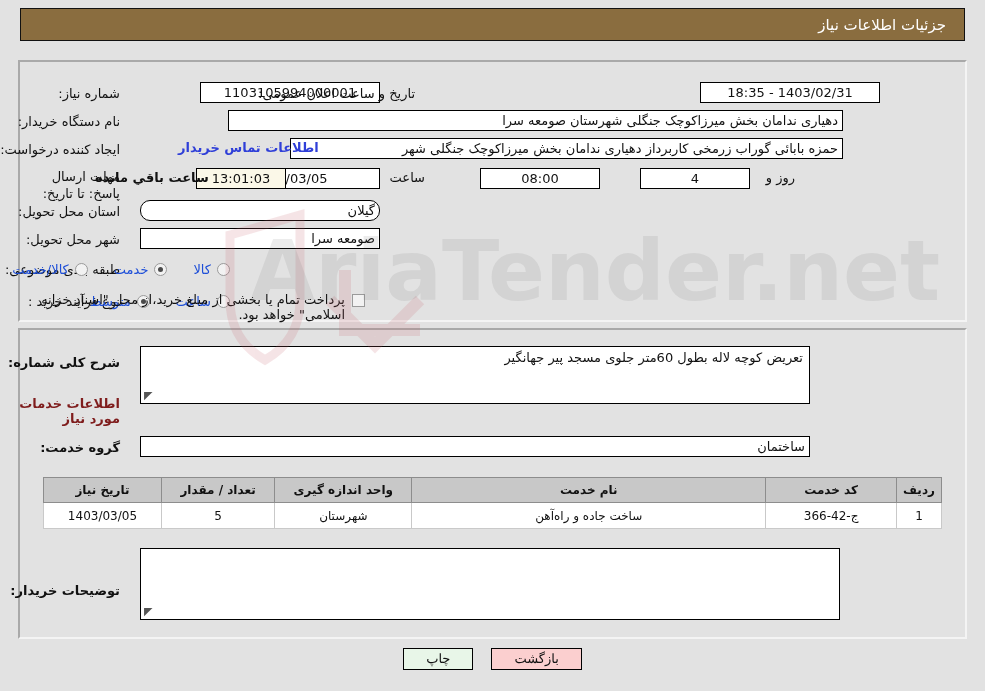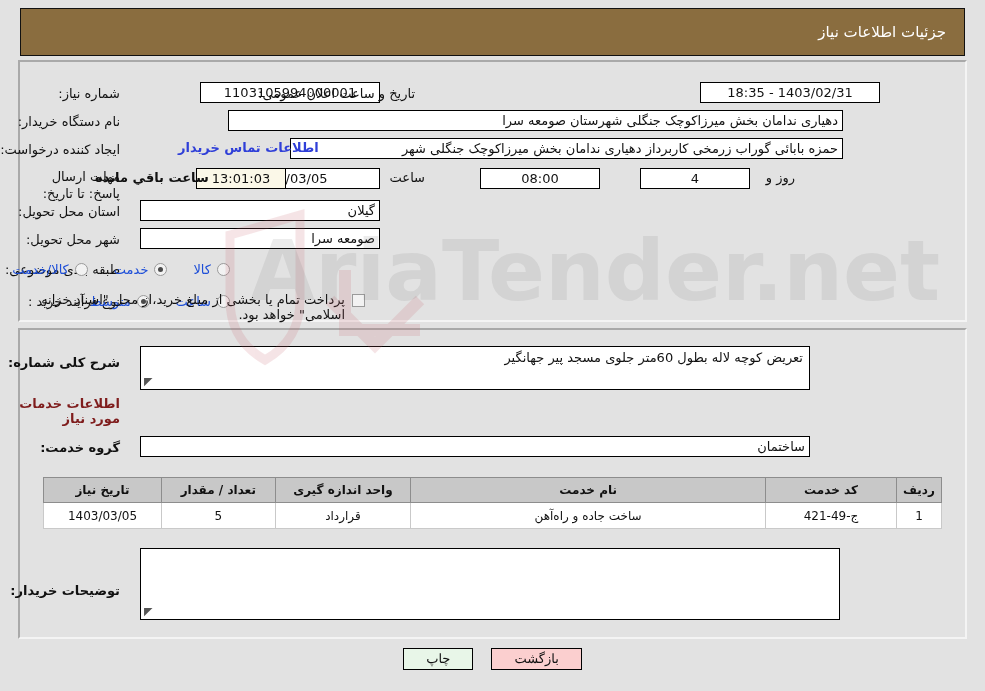--- a/index.html
+++ b/index.html
@@ -23,21 +23,21 @@
     left: 0; top: 0;
     width: 985px; height: 691px;
     pointer-events: none;
     z-index: 5;
   }
 
   
   .header-bar {
     position: absolute;
     left: 20px; top: 8px;
-    width: 945px; height: 48px;
+    width: 945px; height: 33px;
     background: #8a6d3f;
     border: 1px solid #111;
     box-sizing: border-box;
     display: flex;
     align-items: center;
     justify-content: flex-start;
     padding-right: 18px;
   }
   .header-title {
     color: #ffffff;
@@ -256,21 +256,21 @@
 <span class="lbl" style="position:absolute; right:560px; top:170px;">ساعت</span>
 <div class="box center" style="position:absolute; right:385px; top:168px; width:120px;">08:00</div>
 <div class="box center" style="position:absolute; right:235px; top:168px; width:110px;">4</div>
 <span class="lbl" style="position:absolute; right:190px; top:170px;">روز و</span>
 <div class="box cream" style="position:absolute; left:196px; top:168px; width:90px;">13:01:03</div>
 <span class="lbl" style="position:absolute; left:95px; top:170px;font-weight:bold;">ساعت باقي مانده</span>
 
 <div class="row" style="right:865px; top:200px;">
   <span class="lbl">استان محل تحویل:</span>
 </div>
-<div class="box right" style="position:absolute; right:605px; top:200px; width:240px;">گیلان</div>
+<div class="box right" style="position:absolute; right:605px; top:200px; width:240px;border-radius:10px;">گیلان</div>
 
 <div class="row" style="right:865px; top:228px;">
   <span class="lbl">شهر محل تحویل:</span>
 </div>
 <div class="box right" style="position:absolute; right:605px; top:228px; width:240px;">صومعه سرا</div>
 
 <div class="row" style="right:865px; top:258px;">
   <span class="lbl">طبقه بندی موضوعی:</span>
 </div>
 <div class="row" style="right:755px; top:258px;">
@@ -300,21 +300,21 @@
     <span class="radio checked"></span>
     <span>متوسط</span>
   </label>
 </div>
 <span class="chk" style="position:absolute; right:620px; top:294px;"></span>
 <span class="lbl" style="position:absolute; right:640px; top:292px;">پرداخت تمام یا بخشی از مبلغ خرید،از محل "اسناد خزانه اسلامی" خواهد بود.</span>
 
 <div class="panel" id="panel-bottom"></div>
 
 <span class="lbl lbl-bold" style="position:absolute; right:865px; top:355px;">شرح کلی شماره:</span>
-<div class="ta" style="right:175px; top:346px; width:670px; height:44px;">
+<div class="ta" style="right:175px; top:346px; width:670px; height:58px;">
   <span>تعریض کوچه لاله بطول 60متر جلوی مسجد پیر جهانگیر</span>
   <span class="grip">◥</span>
 </div>
 
 <span class="section-h" style="right:865px; top:396px;">اطلاعات خدمات مورد نیاز</span>
 
 <span class="lbl lbl-bold" style="position:absolute; right:865px; top:440px;">گروه خدمت:</span>
 <div class="box right" style="position:absolute; right:175px; top:436px; width:670px;padding-left:41px;">ساختمان</div>
 
 <table class="grid" style="right:43px; top:477px; width:899px;">
@@ -324,23 +324,23 @@
       <th style="width:127px;">کد خدمت</th>
       <th style="width:385px;">نام خدمت</th>
       <th style="width:135px;">واحد اندازه گیری</th>
       <th style="width:110px;">تعداد / مقدار</th>
       <th style="width:110px;">تاریخ نیاز</th>
     </tr>
   </thead>
   <tbody>
     <tr>
       <td>1</td>
-      <td>ج-49-421</td>
+      <td>ج-42-366</td>
       <td>ساخت جاده و راه‌آهن</td>
-      <td>قرارداد</td>
+      <td>شهرستان</td>
       <td>5</td>
       <td>1403/03/05</td>
     </tr>
   </tbody>
 </table>
 
 <span class="lbl lbl-bold" style="position:absolute; right:865px; top:583px;">توضیحات خریدار:</span>
 <div class="ta" style="right:145px; top:548px; width:700px; height:72px;">
   <span></span>
   <span class="grip">◥</span>

